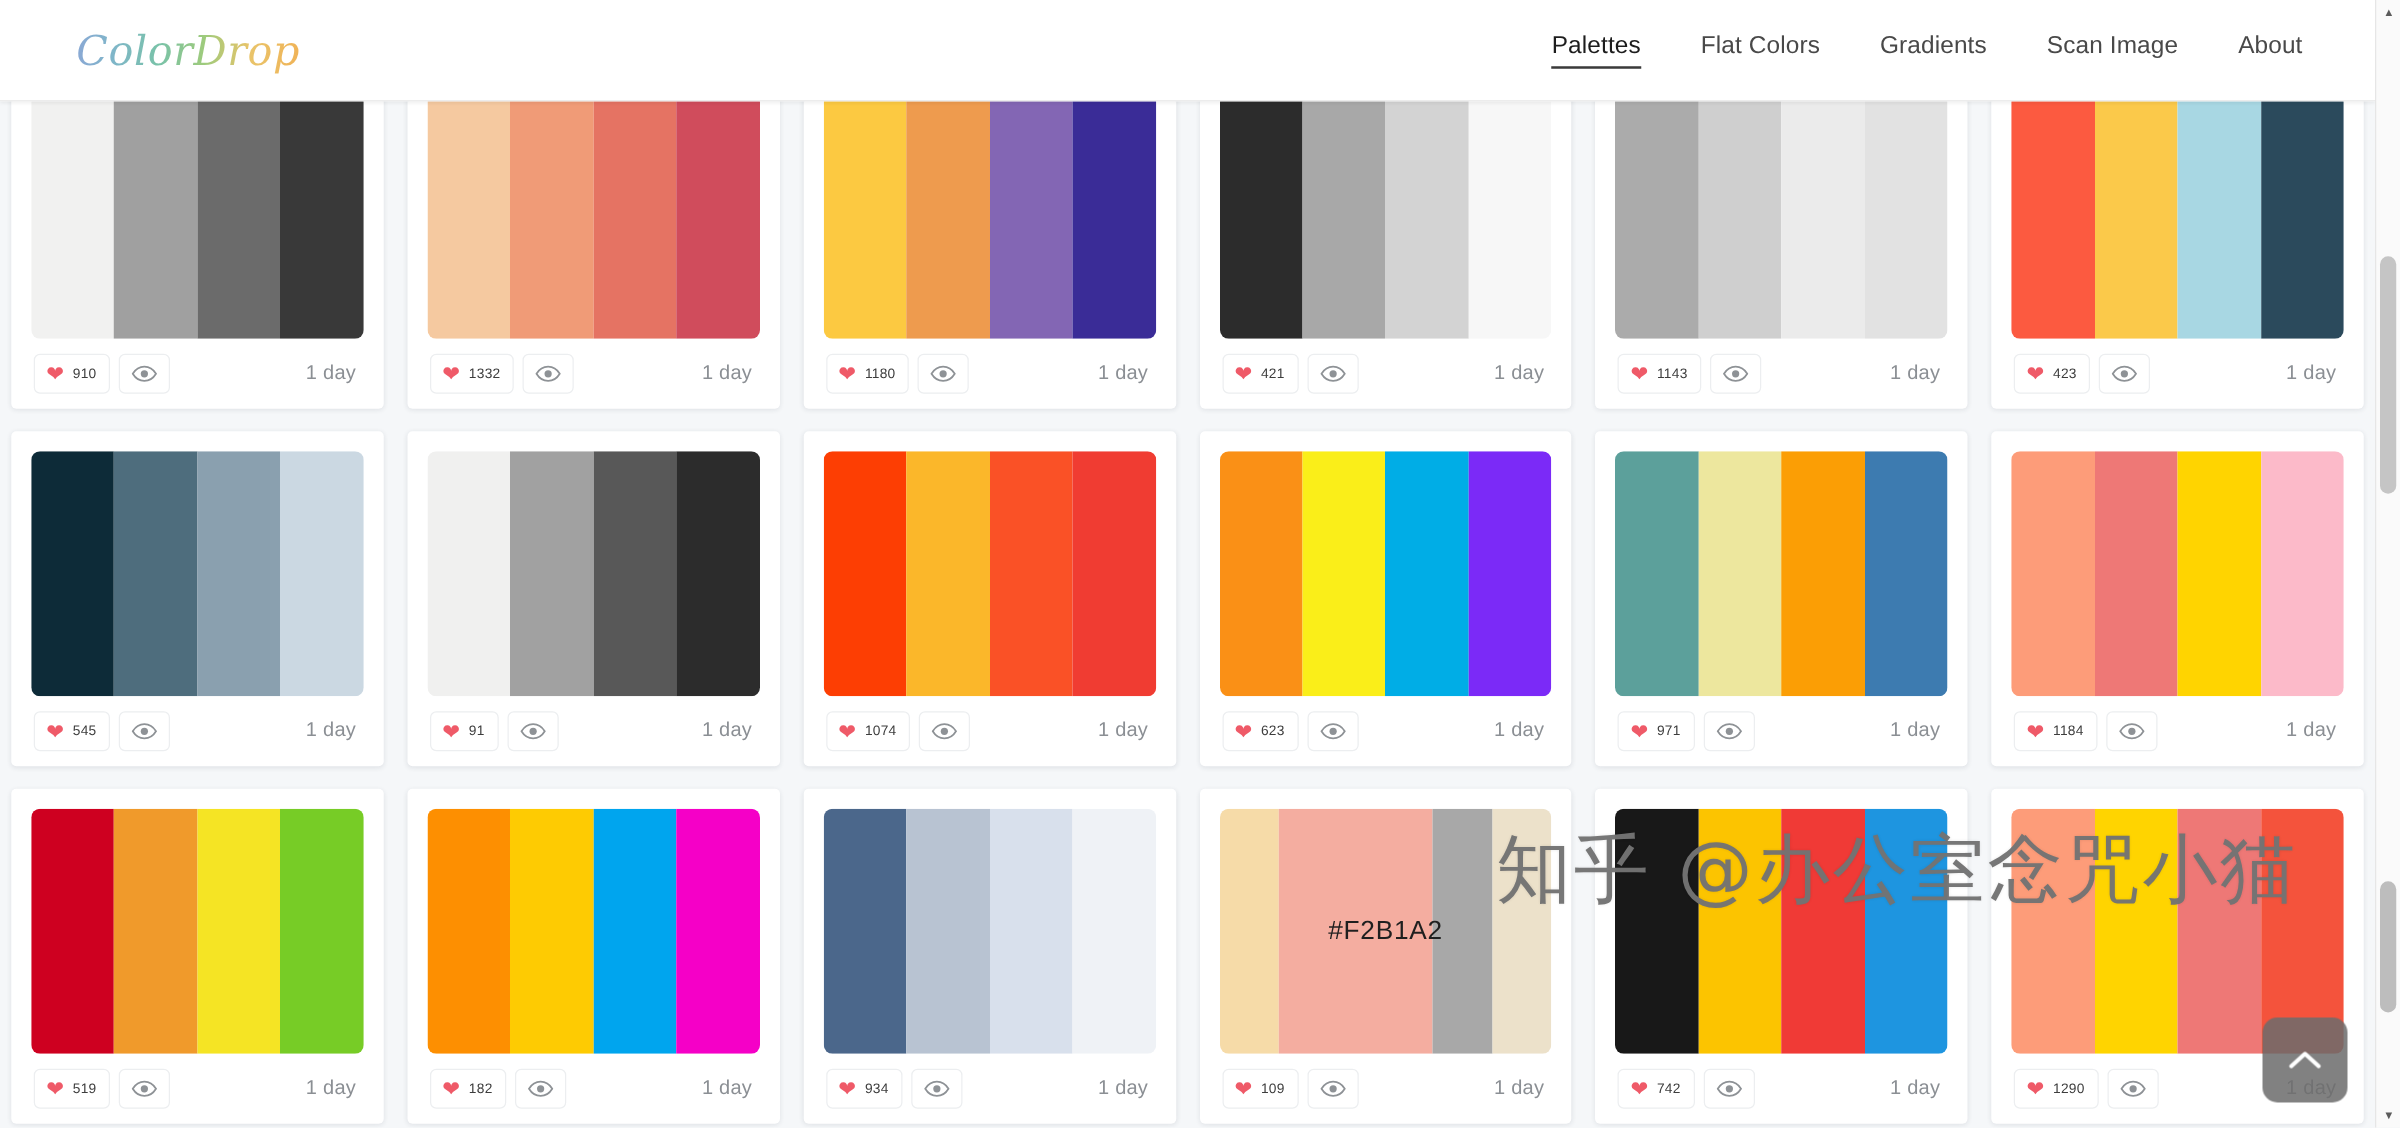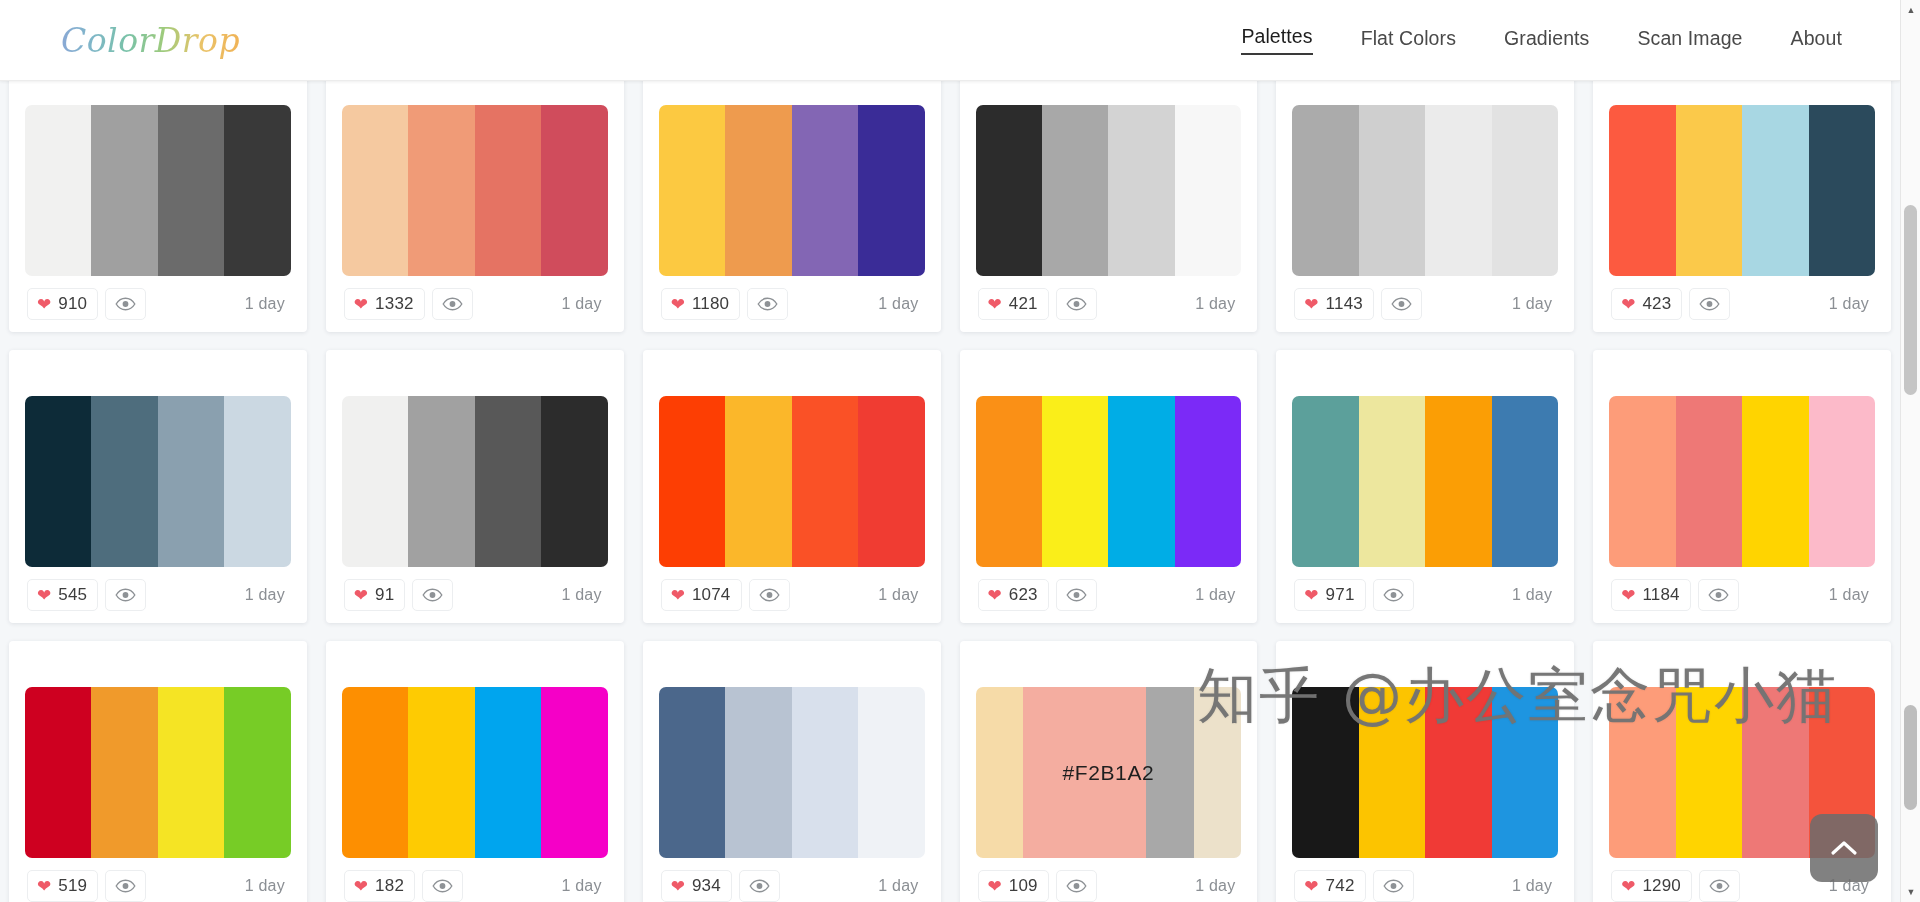--- a/index.html
+++ b/index.html
@@ -38,21 +38,21 @@
     -webkit-background-clip: text;
     background-clip: text;
     color: transparent;
     -webkit-text-fill-color: transparent;
     user-select: none;
     padding-left: 3px;
   }
 
   .nav {
     display: flex;
-    align-items: flex-end;
+    align-items: flex-start;
     gap: 48px;
   }
   .nav-item {
     font-size: 19.5px;
     color: #494949;
     letter-spacing: 0.1px;
     text-decoration: none;
     padding-bottom: 5px;
     white-space: nowrap;
     cursor: pointer;
@@ -89,25 +89,24 @@
     border-radius: 4px;
     box-shadow: 0 1px 4px rgba(30,40,60,0.10);
     padding: 16px 16px 0 16px;
     display: flex;
     flex-direction: column;
     overflow: hidden;
   }
 
   .swatches {
     display: flex;
-    height: 171px;
+    height: 196px;
     border-radius: 7px;
     overflow: hidden;
     position: relative;
-    margin-top: 30px;
   }
   .swatch {
     flex: 1 1 0;
     height: 100%;
     transition: flex-grow .18s;
     cursor: pointer;
   }
   .swatch.wide { flex-grow: 2.6; }
 
   .hex-label {
@@ -145,21 +144,21 @@
     height: 32px;
     cursor: pointer;
   }
   .pill.icon-only { padding: 5px 9px; }
   .heart {
     color: #ef5a68;
     font-size: 17px;
     line-height: 1;
   }
   .like-count {
-    font-size: 17px;
+    font-size: 11px;
     color: #3d3d3d;
     letter-spacing: .2px;
   }
   .eye { display:block; }
   .age {
     font-size: 16px;
     color: #8b8f94;
     letter-spacing: .2px;
     padding-right: 4px;
   }

